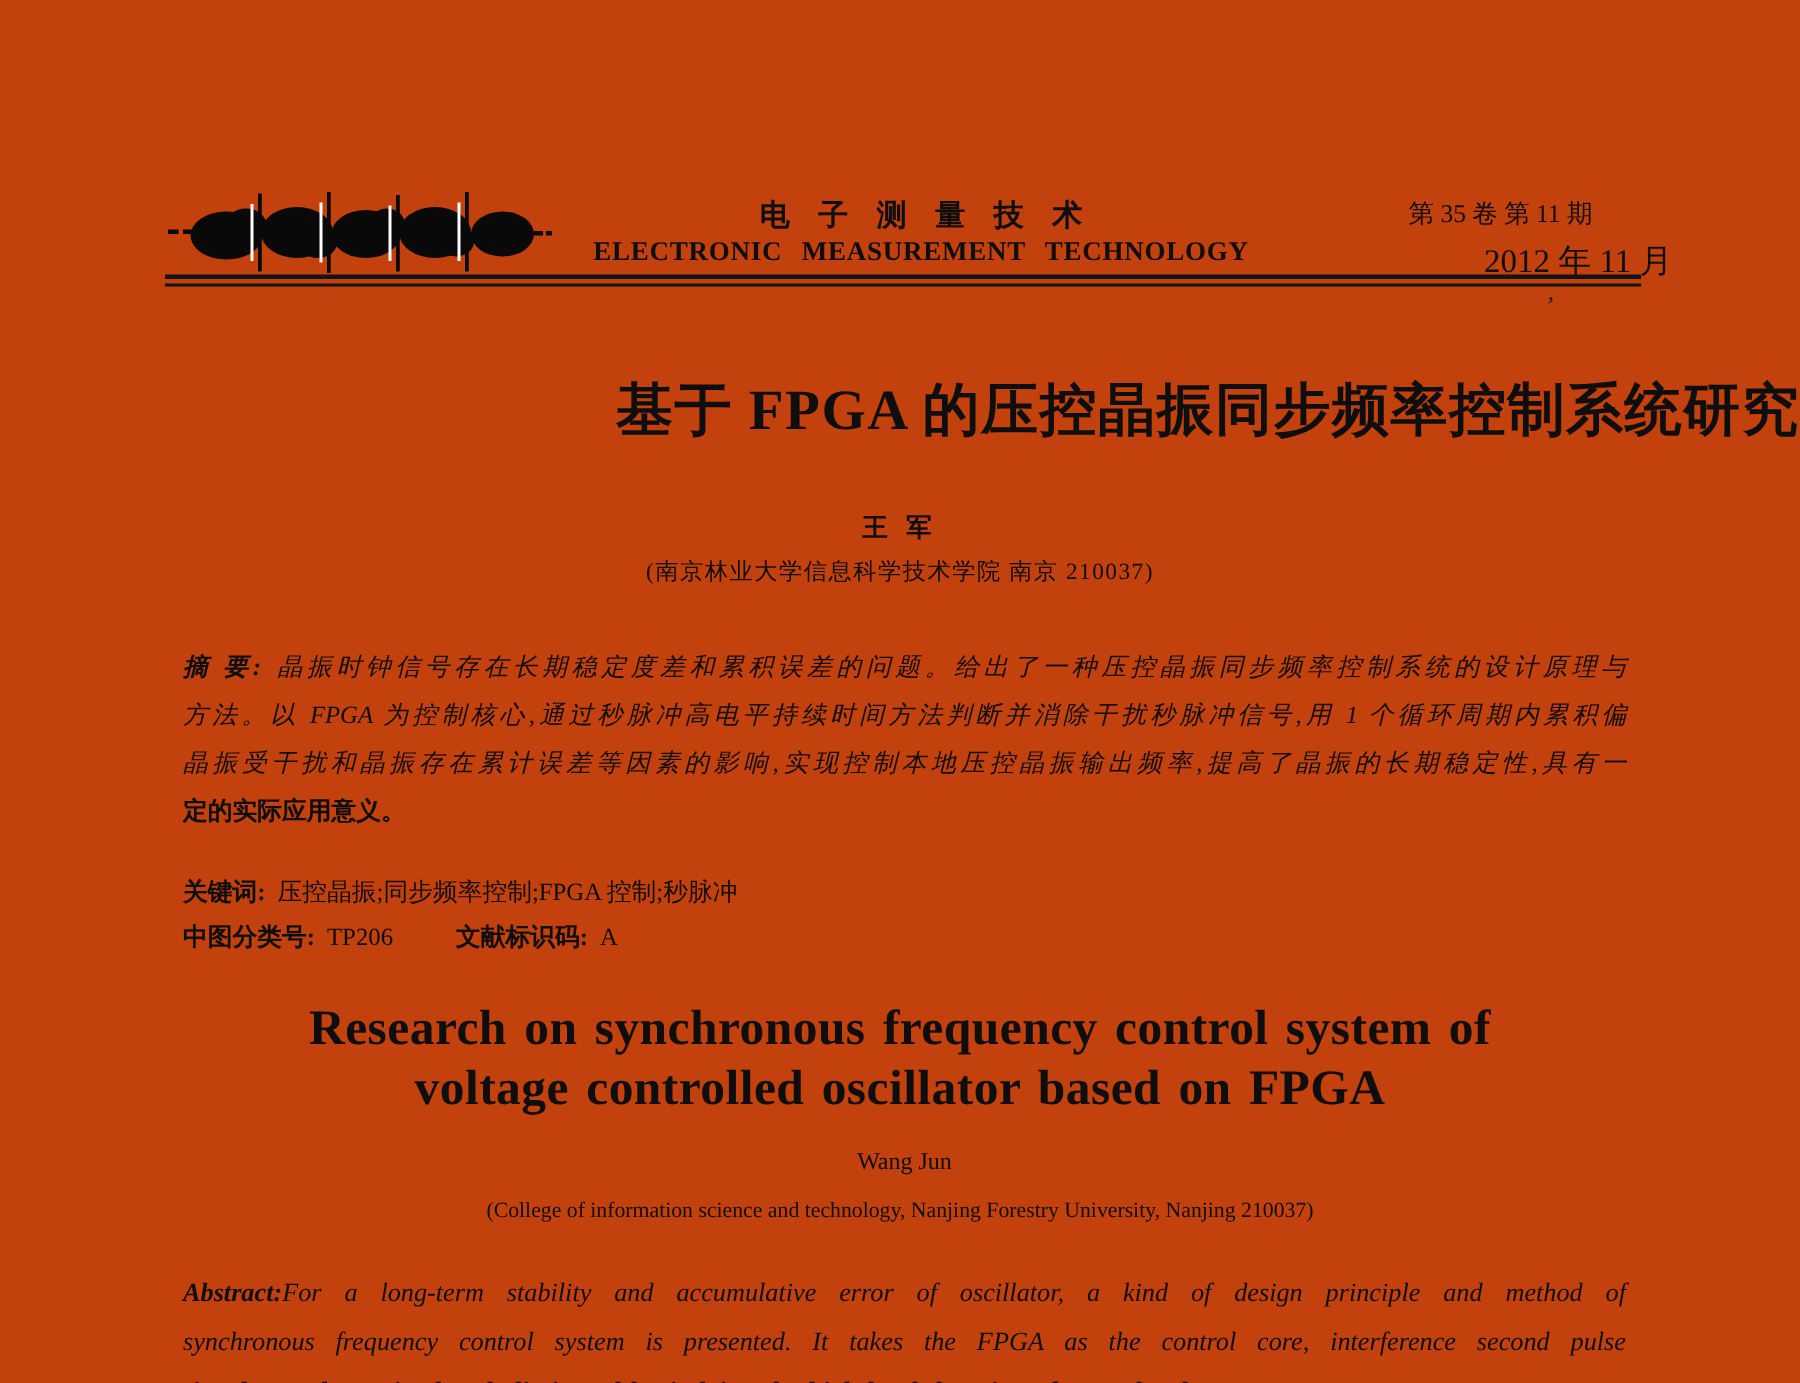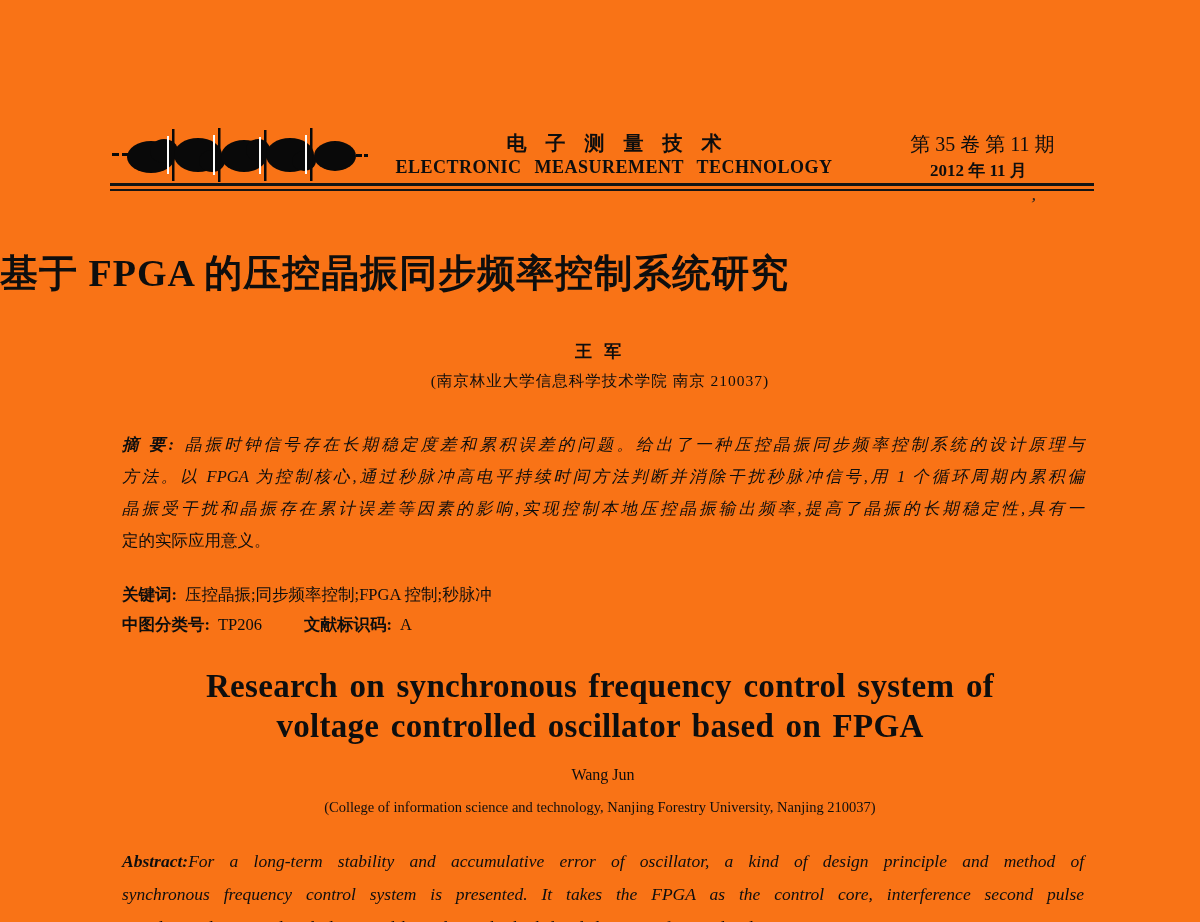--- a/index.html
+++ b/index.html
@@ -1,63 +1,63 @@
 <!DOCTYPE html>
 <html><head>
 <meta charset="utf-8">
 <style>
   html,body{margin:0;padding:0;background:#e8e8e8;}
   .page{
     position:relative;
     width:1200px;height:922px;
     margin:0 auto;
-    background:#f97316;
+    background:#c2410c;
     overflow:hidden;
     font-family:"Liberation Serif","DejaVu Serif",serif;
     color:#0e0e0e;
   }
 
   
   .logo{position:absolute;left:112px;top:127px;width:256px;height:56px;}
   .journal-cn{
     position:absolute;left:360px;width:510px;top:130px;
     text-align:center;font-size:20px;font-weight:bold;
     letter-spacing:2px;word-spacing:10px;
   }
   .journal-en{
     position:absolute;left:334px;width:560px;top:157px;
     text-align:center;font-size:18px;font-weight:bold;
     letter-spacing:.5px;word-spacing:8px;
   }
-  .vol{position:absolute;left:890px;width:185px;top:131px;text-align:center;font-size:20px;}
-  .date{position:absolute;left:930px;width:185px;top:159px;text-align:left;font-size:17px;font-weight:bold;}
+  .vol{position:absolute;left:939px;width:185px;top:131px;text-align:left;font-size:17px;}
+  .date{position:absolute;left:930px;width:185px;top:159px;text-align:right;font-size:22px;}
   .rule-thick{position:absolute;left:110px;right:106px;top:183px;height:3px;background:#141414;}
   .rule-thin{position:absolute;left:110px;right:106px;top:189px;height:2px;background:#141414;}
   .artifact{position:absolute;left:1030px;top:194px;font-size:18px;color:#222;transform:rotate(8deg);}
 
   
   .title-cn{
     position:absolute;left:0;width:100%;top:248px;
-    text-align:left;font-size:38px;font-weight:bold;letter-spacing:1px;font-family:Liberation Serif, serif;
+    text-align:right;font-size:38px;font-weight:bold;letter-spacing:1px;font-family:Liberation Serif, serif;
   }
   .author-cn{
     position:absolute;left:0;width:100%;top:340px;
     text-align:center;font-size:17px;font-weight:bold;letter-spacing:4px;
   }
   .affil-cn{
     position:absolute;left:0;width:100%;top:371px;
     text-align:center;font-size:15.5px;letter-spacing:1px;
   }
 
   .abs-block{
     position:absolute;left:122px;right:116px;top:429px;
     font-size:16.5px;line-height:32px;
   }
   .jline{text-align:justify;text-align-last:justify;font-style:italic;}
-  .lline{text-align:left;}
+  .lline{text-align:left;font-weight:bold;}
   .abs-block b{font-weight:bold;}
   .after-label{padding-left:8px;}
 
   .keywords{position:absolute;left:122px;right:116px;top:584px;font-size:16.5px;}
   .clc{position:absolute;left:122px;right:116px;top:614px;font-size:16.5px;}
   .clc .gap{display:inline-block;width:42px;}
   .clc .val{padding-left:8px;}
 
   
   .title-en{

